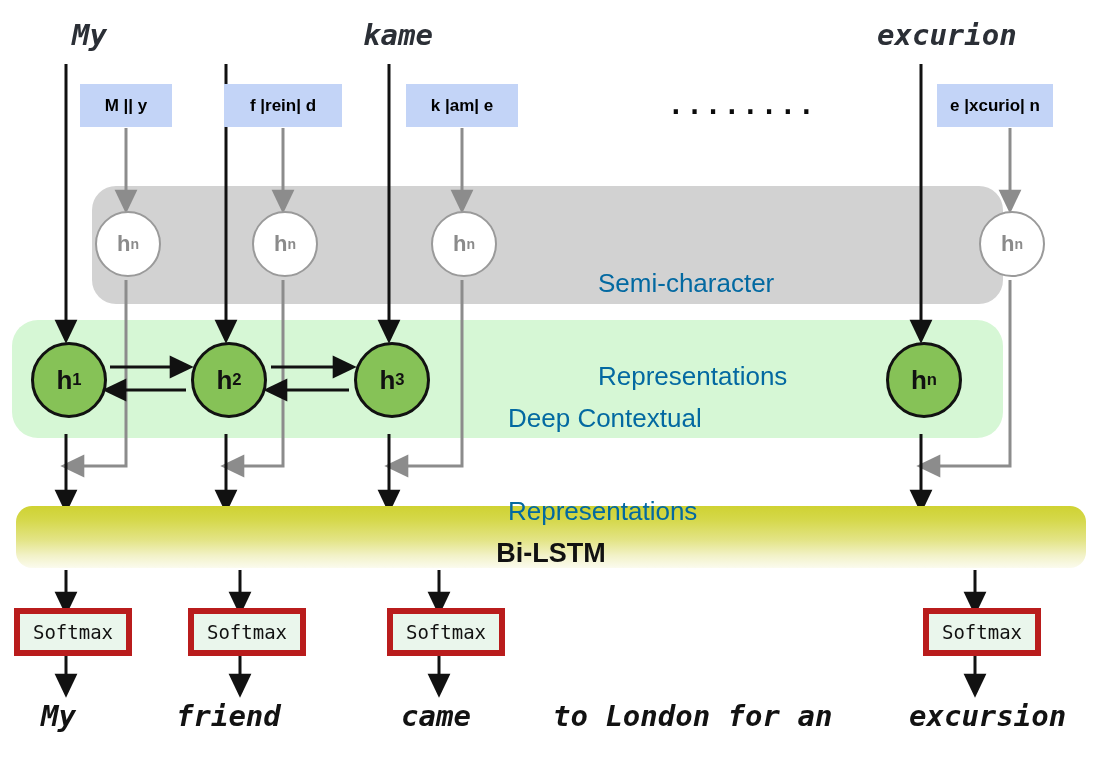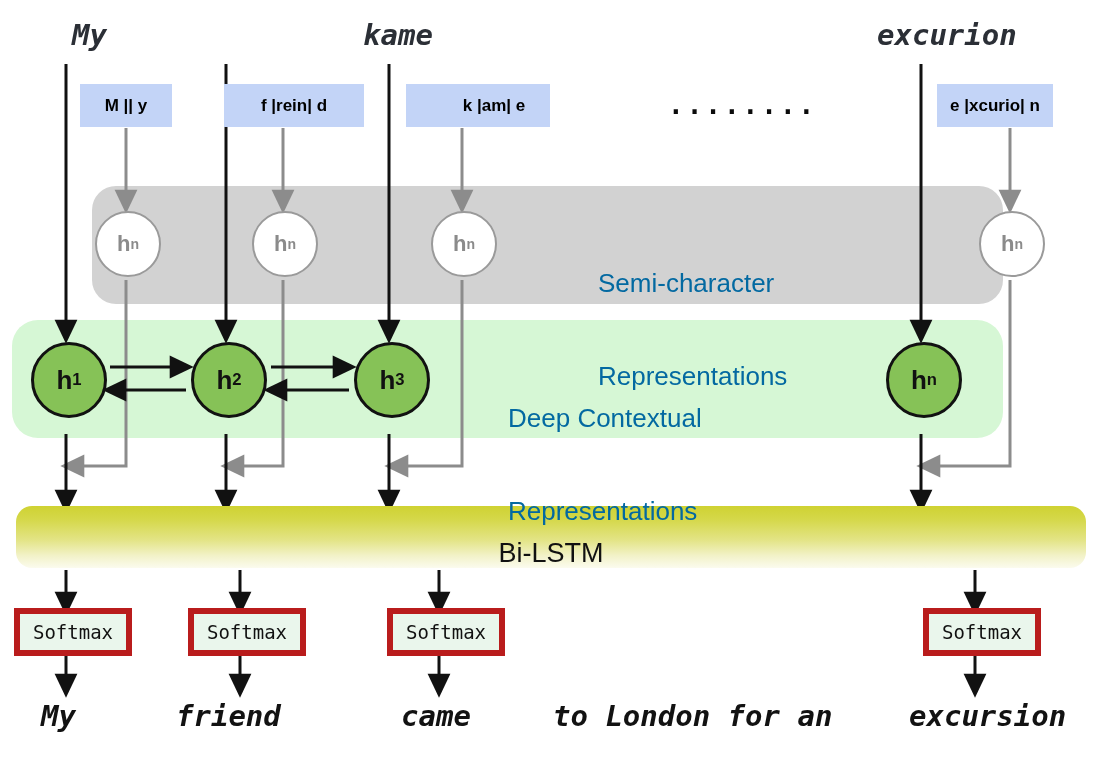--- a/index.html
+++ b/index.html
@@ -71,21 +71,21 @@
 
   
   .bilstm{
     position:absolute;z-index:4;left:16px;top:506px;width:1070px;height:62px;
     border-radius:16px;
     background:linear-gradient(to bottom,#cfd232 0%,#d5d84a 22%,#e3e486 55%,#f2f2c8 80%,#fbfbee 100%);
     display:flex;align-items:center;justify-content:center;
   }
   .bilstm-label{
     font-family:"Liberation Sans",sans-serif;
-    font-size:27px;font-weight:normal;color:#111;margin-top:32px;
+    font-size:27px;font-weight:bold;color:#111;margin-top:32px;
   }
 
   
   .softmax{
     position:absolute;z-index:5;height:36px;
     background:#eaf6ec;border:6px solid #b91c1c;
     display:flex;align-items:center;justify-content:center;
     font-family:"DejaVu Sans Mono","Liberation Mono",monospace;
     font-size:19px;color:#111;
   }
@@ -97,22 +97,22 @@
 </head>
 <body>
 
 <div id="stage">
 
   <div class="sent sent-top" style="left:72px;">My</div>
   <div class="sent sent-top" style="left:363px;">kame</div>
   <div class="sent sent-top" style="left:877px;">excurion</div>
 
   <div class="chip chipbox" style="left:80px;top:84px;width:92px;">M || y</div>
-  <div class="chip chipbox" style="left:224px;top:84px;width:140px;">f |rein| d</div>
-  <div class="chip chipbox" style="left:406px;top:84px;width:112px;padding-left:32px;">k |am| e</div>
+  <div class="chip chipbox" style="left:224px;top:84px;width:118px;">f |rein| d</div>
+  <div class="chip chipbox" style="left:406px;top:84px;width:112px;">k |am| e</div>
   <div class="chip chipbox" style="left:937px;top:84px;width:116px;">e |xcurio| n</div>
   <div class="ellipsis" style="left:668px;top:90px;">........</div>
 
   <div class="band band-gray"></div>
   <div class="band band-green"></div>
 
   <div class="band-title" style="left:598px;top:206px;">
     <div>Semi-character</div>
     <div>Representations</div>
   </div>

